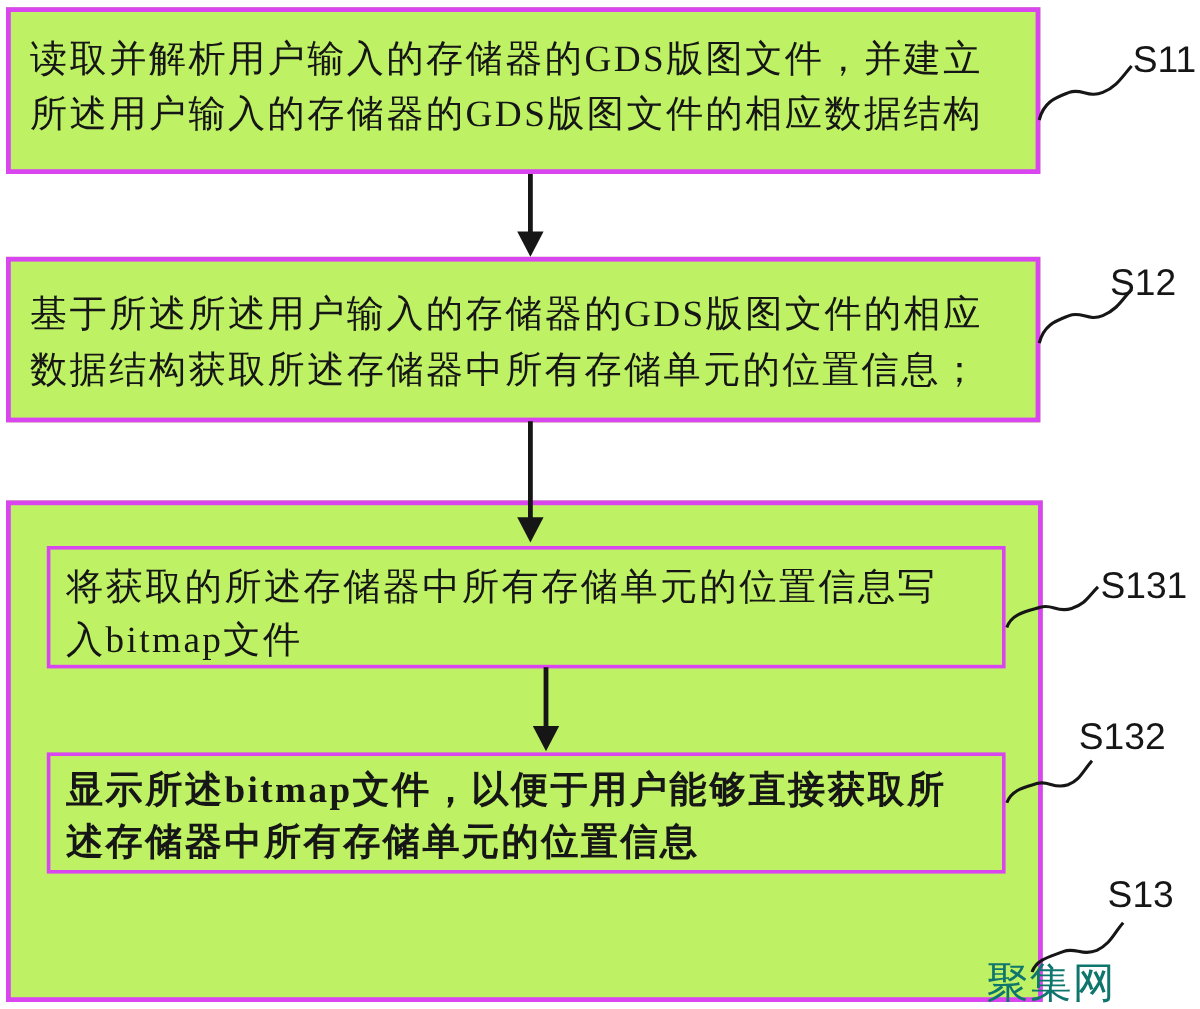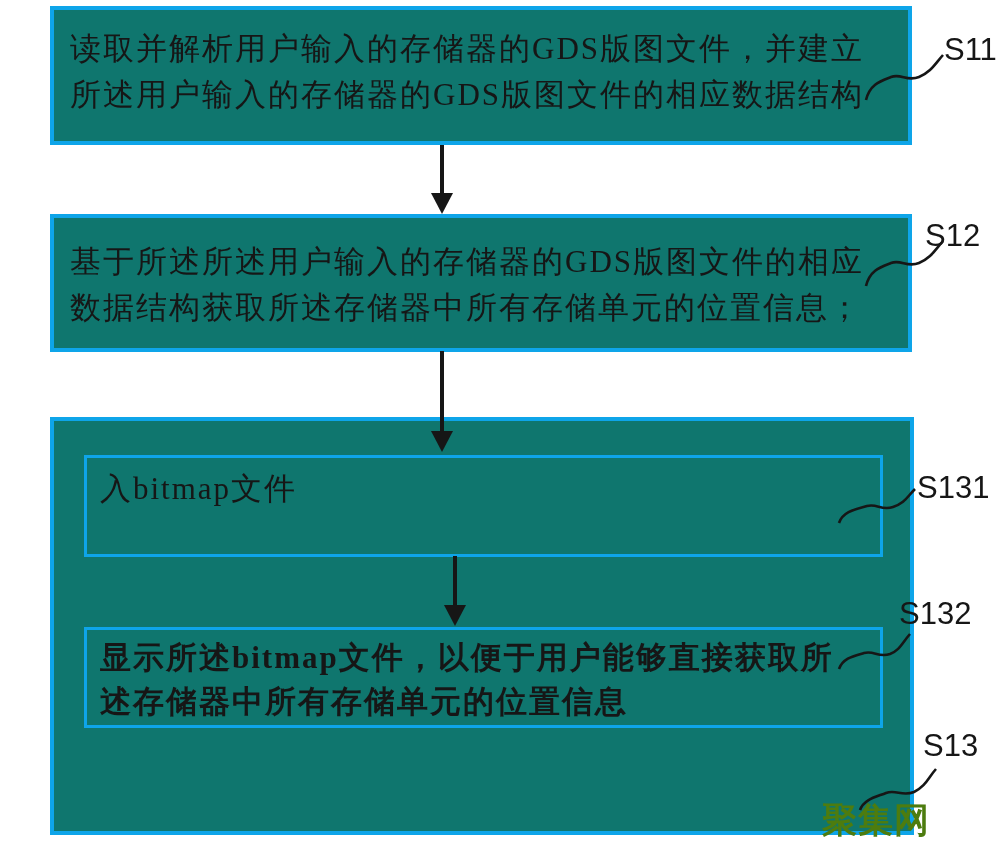--- a/index.html
+++ b/index.html
@@ -21,24 +21,23 @@
     left: 0;
     top: 0;
     width: 1000px;
     height: 841px;
     z-index: 3;
     pointer-events: none;
   }
   .box {
     position: absolute;
     box-sizing: border-box;
-    border: 4px solid #0ea5e9;
-    background: #0f766e;
+    border: 4px solid #d946ef;
+    background: #bef264;
     z-index: 1;
-    margin-left: 45px;
   }
   .cjk-line {
     white-space: nowrap;
     font-size: 31px;
     line-height: 46px;
     letter-spacing: 2px;
   }
   .box-s11 { left: 5px; top: 6px; width: 862px; height: 139px; padding: 16px 10px 0 16px; }
   .box-s12 { left: 5px; top: 214px; width: 862px; height: 138px; padding: 21px 12px 0 16px; }
   .outer-box { left: 5px; top: 417px; width: 864px; height: 418px; z-index: 0; }
@@ -69,25 +68,25 @@
   .slabel-s11  { left: 944px; top: 34px; }
   .slabel-s12  { left: 925px; top: 220px; }
   .slabel-s131 { left: 917px; top: 472px; }
   .slabel-s132 { left: 899px; top: 598px; }
   .slabel-s13  { left: 923px; top: 714px; margin-top: 16px; }
   .watermark {
     position: absolute;
     left: 822px;
     top: 801px;
     font-family: "DejaVu Sans", "Liberation Sans", sans-serif;
-    font-weight: bold;
+    font-weight: normal;
     font-size: 35px;
     line-height: 38px;
     letter-spacing: 1px;
-    color: #4d7c0f;
+    color: #0f766e;
     z-index: 4;
     white-space: nowrap;
   }
 </style>
 </head>
 <body>
 
 <div class="canvas">
 
   <svg class="overlay" viewBox="0 0 1000 841">
@@ -116,20 +115,21 @@
 
   <div class="box box-s12">
     <div class="cjk-line">基于所述所述用户输入的存储器的GDS版图文件的相应</div>
     <div class="cjk-line">数据结构获取所述存储器中所有存储单元的位置信息；</div>
   </div>
   <div class="slabel slabel-s12">S12</div>
 
   <div class="box outer-box"></div>
 
   <div class="box ibox ibox-s131">
+    <div class="cjk-line">将获取的所述存储器中所有存储单元的位置信息写</div>
     <div class="cjk-line">入bitmap文件</div>
   </div>
   <div class="slabel slabel-s131">S131</div>
 
   <div class="box ibox ibox-s132">
     <div class="cjk-line">显示所述bitmap文件，以便于用户能够直接获取所</div>
     <div class="cjk-line">述存储器中所有存储单元的位置信息</div>
   </div>
   <div class="slabel slabel-s132">S132</div>
 

